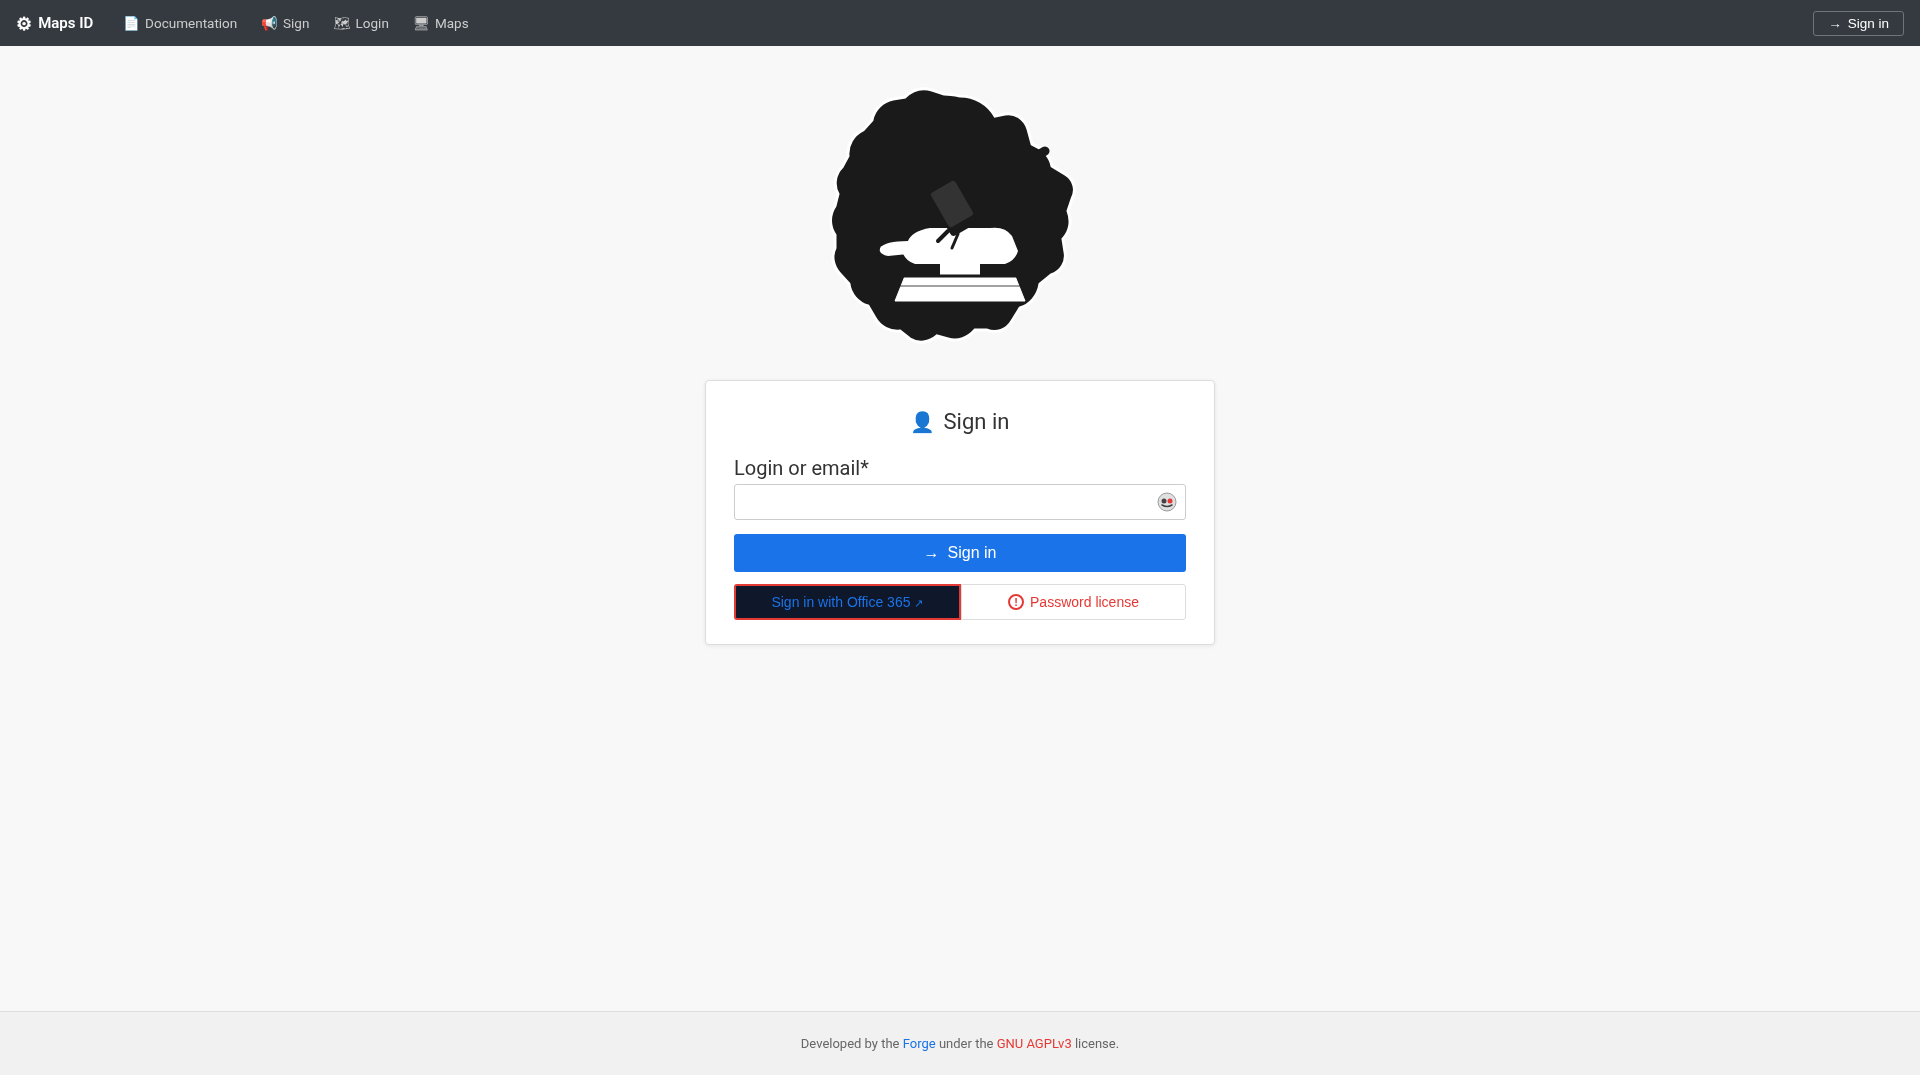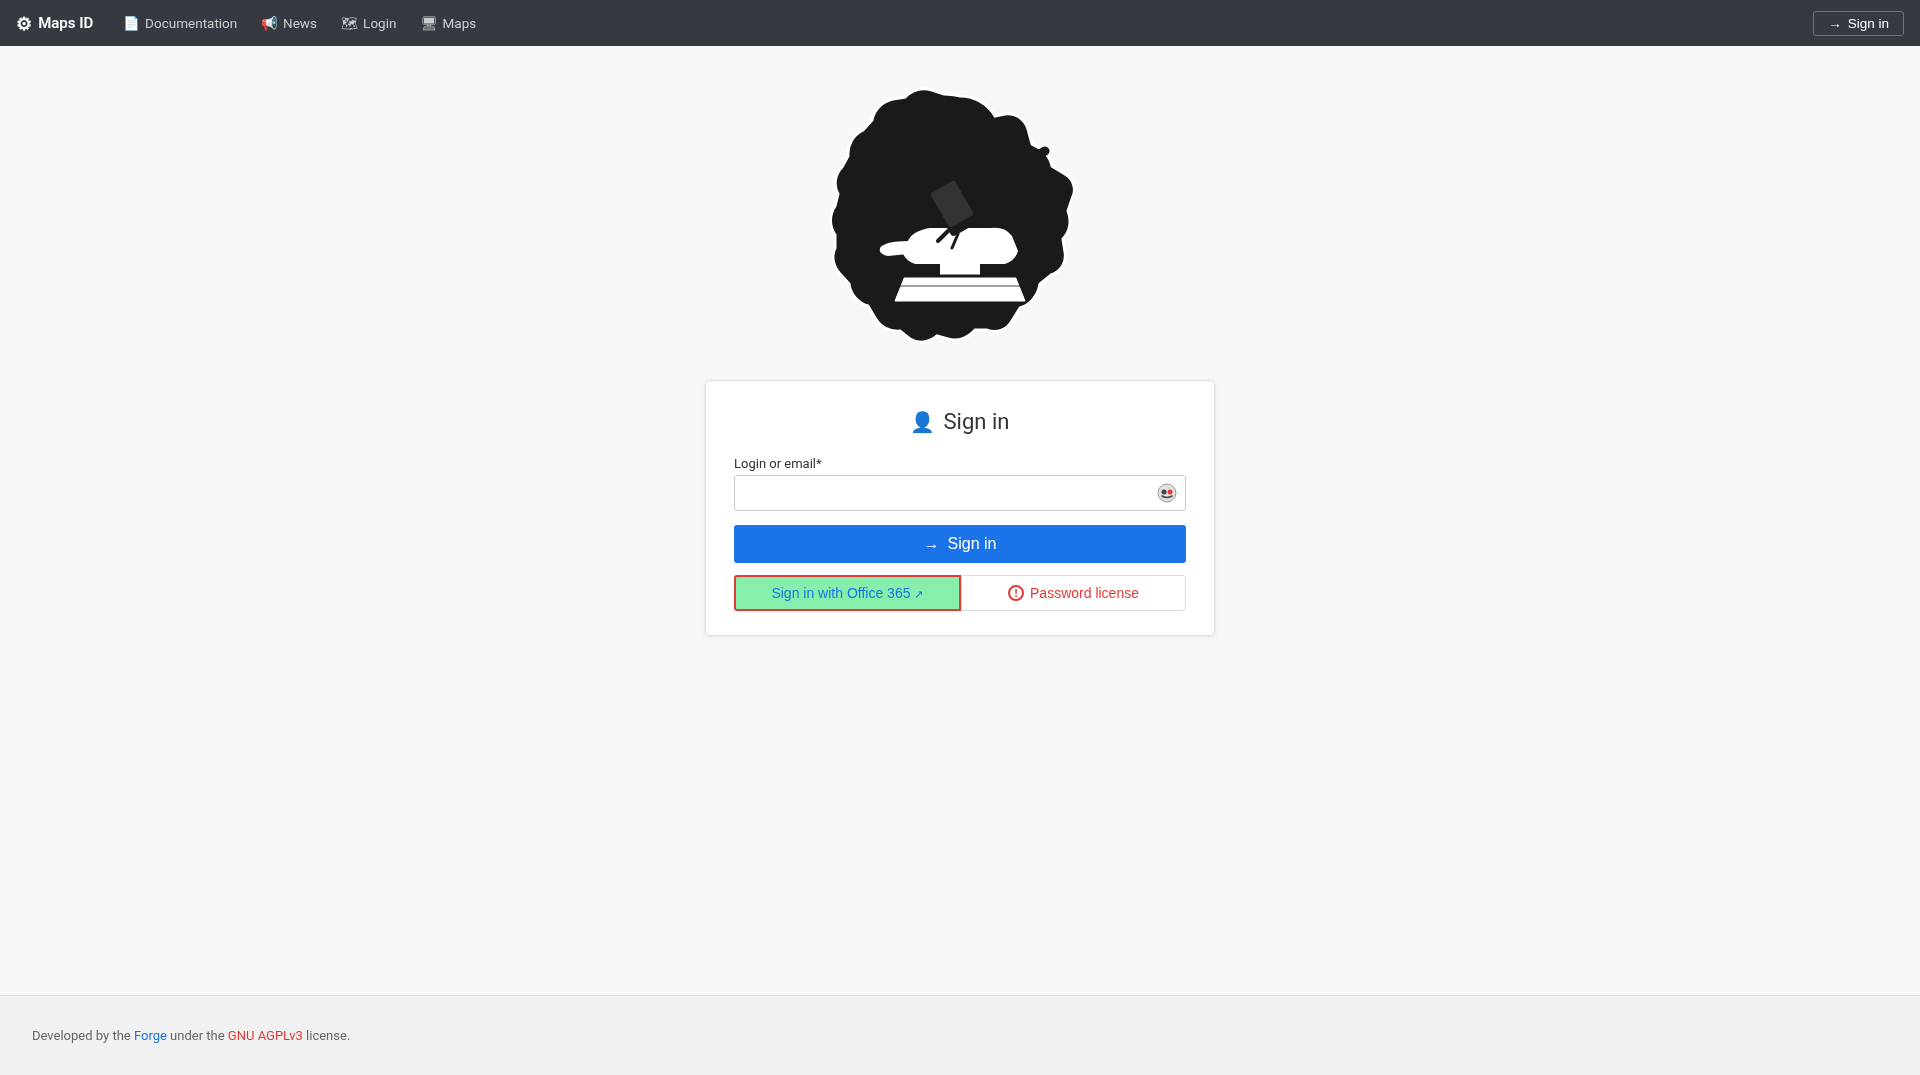--- a/index.html
+++ b/index.html
@@ -101,21 +101,21 @@
       align-items: center;
       justify-content: center;
       gap: 8px;
       color: #333;
     }
     .form-group {
       margin-bottom: 14px;
     }
     .form-label {
       display: block;
-      font-size: 13px;
+      font-size: 20px;
       color: #333;
       margin-bottom: 4px;
     }
     .form-input {
       width: 100%;
       height: 36px;
       border: 1px solid #ccc;
       border-radius: 3px;
       padding: 6px 10px;
       font-size: 14px;
@@ -159,21 +159,21 @@
     }
 
     
     .secondary-buttons {
       display: flex;
       gap: 0;
       border-top: none;
     }
     .btn-office365 {
       flex: 1;
-      background: #86efac;
+      background: #0f172a;
       color: #1a73e8;
       border: 2px solid #e53935;
       border-radius: 3px 0 0 3px;
       padding: 8px 14px;
       font-size: 14px;
       cursor: pointer;
       display: flex;
       align-items: center;
       justify-content: center;
       gap: 6px;
@@ -190,22 +190,22 @@
       display: flex;
       align-items: center;
       justify-content: center;
       gap: 6px;
     }
 
     
     .footer {
       background: #f1f1f1;
       border-top: 1px solid #ddd;
-      text-align: left;
-      padding: 32px;
+      text-align: center;
+      padding: 24px;
       font-size: 13px;
       color: #666;
       margin-top: auto;
     }
     .footer a {
       color: #1a73e8;
       text-decoration: none;
     }
     .footer a.agpl { color: #e53935; }
     .icon-warning {
@@ -230,21 +230,21 @@
     <span class="gear-icon">⚙</span>
     <span>Maps ID</span>
   </a>
   <div class="nav-links">
     <div class="nav-link">
       <span>📄</span>
       <span>Documentation</span>
     </div>
     <div class="nav-link">
       <span>📢</span>
-      <span>News</span>
+      <span>Sign</span>
     </div>
     <div class="nav-link">
       <span>🗺</span>
       <span>Login</span>
     </div>
     <div class="nav-link">
       <span>🖥</span>
       <span>Maps</span>
     </div>
   </div>

